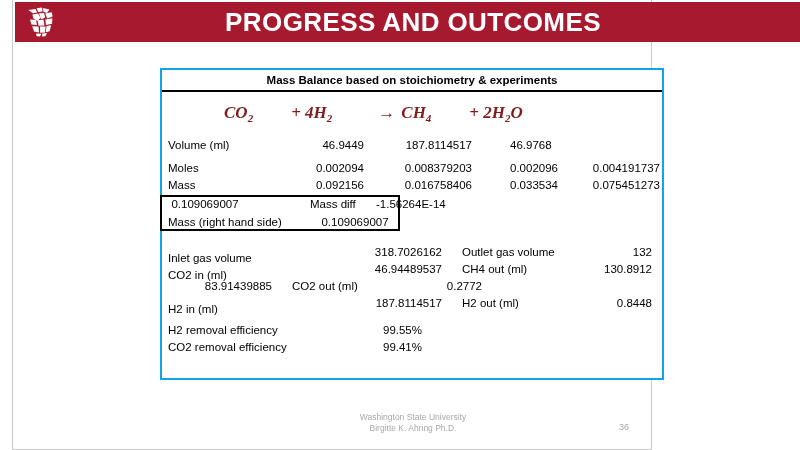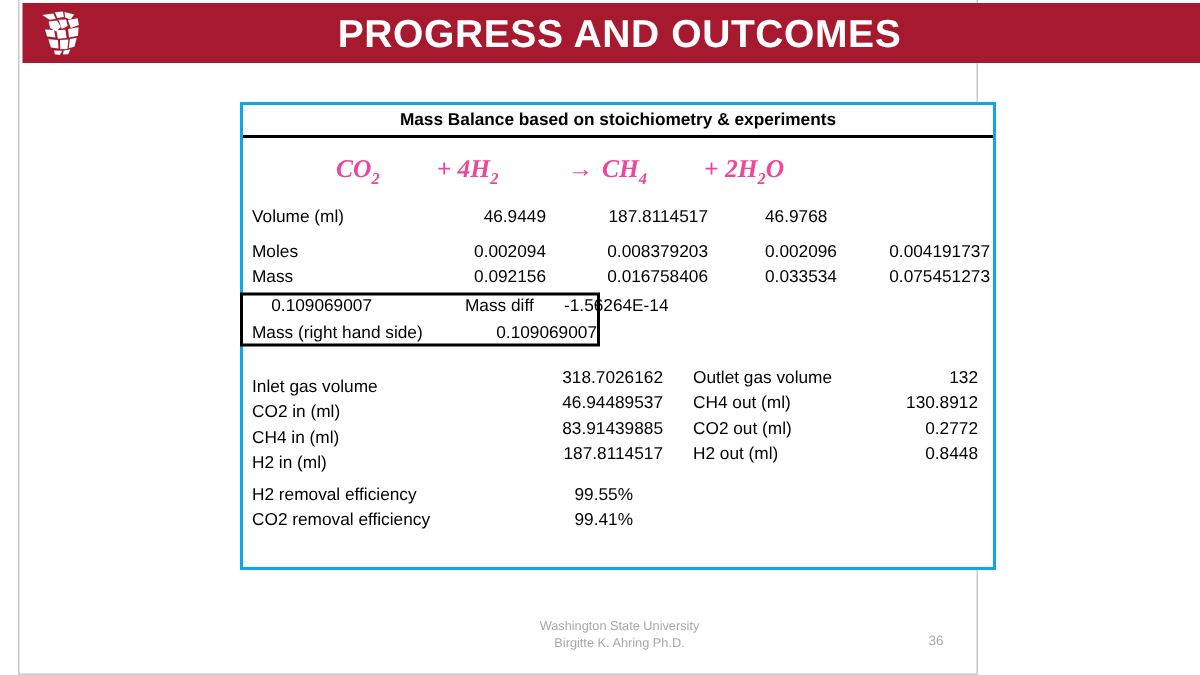--- a/index.html
+++ b/index.html
@@ -82,21 +82,21 @@
     display: flex;
     align-items: center;
     padding-left: 62px;
     box-sizing: border-box;
   }
   .eq {
     font-family: "Liberation Serif", serif;
     font-style: italic;
     font-weight: bold;
     font-size: 17px;
-    color: #ec4899;
+    color: #7f1d1d;
     display: flex;
     align-items: baseline;
   }
   .eq .term { display: inline-block; }
   .eq sub {
     font-size: 11px;
     font-style: italic;
     font-weight: bold;
     vertical-align: sub;
   }
@@ -141,21 +141,21 @@
     border: 2px solid #000000;
     box-sizing: border-box;
     pointer-events: none;
   }
   .mass-row {
     display: flex;
     height: 18px;
     align-items: center;
   }
   .mass-label { width: 150px; padding-left: 6px; box-sizing: border-box; }
-  .mass-val   { width: 86px;  text-align: right; padding-right: 0; box-sizing: border-box;}
+  .mass-val   { width: 86px;  text-align: center; padding-right: 0; box-sizing: border-box;}
   .mass-gap   { width: 62px; }
   .mass-diff-label { width: 66px; }
   .mass-diff-val   { width: 110px; }
 
   
   .io-label-l { width: 170px; padding-left: 6px; box-sizing: border-box; margin-top: 12px; }
   .io-val-l   { width: 110px; text-align: right; }
   .io-gap     { width: 20px; }
   .io-label-r { width: 110px; }
   .io-val-r   { width: 84px;  text-align: right; padding-right: 4px; box-sizing: border-box;}
@@ -284,21 +284,20 @@
         <div class="io-val-r">132</div>
       </div>
       <div class="r">
         <div class="io-label-l">CO2 in (ml)</div>
         <div class="io-val-l">46.94489537</div>
         <div class="io-gap"></div>
         <div class="io-label-r">CH4 out (ml)</div>
         <div class="io-val-r">130.8912</div>
       </div>
       <div class="r">
-        <div class="io-label-l">CH4 in (ml)</div>
         <div class="io-val-l">83.91439885</div>
         <div class="io-gap"></div>
         <div class="io-label-r">CO2 out (ml)</div>
         <div class="io-val-r">0.2772</div>
       </div>
       <div class="r">
         <div class="io-label-l">H2 in (ml)</div>
         <div class="io-val-l">187.8114517</div>
         <div class="io-gap"></div>
         <div class="io-label-r">H2 out (ml)</div>

